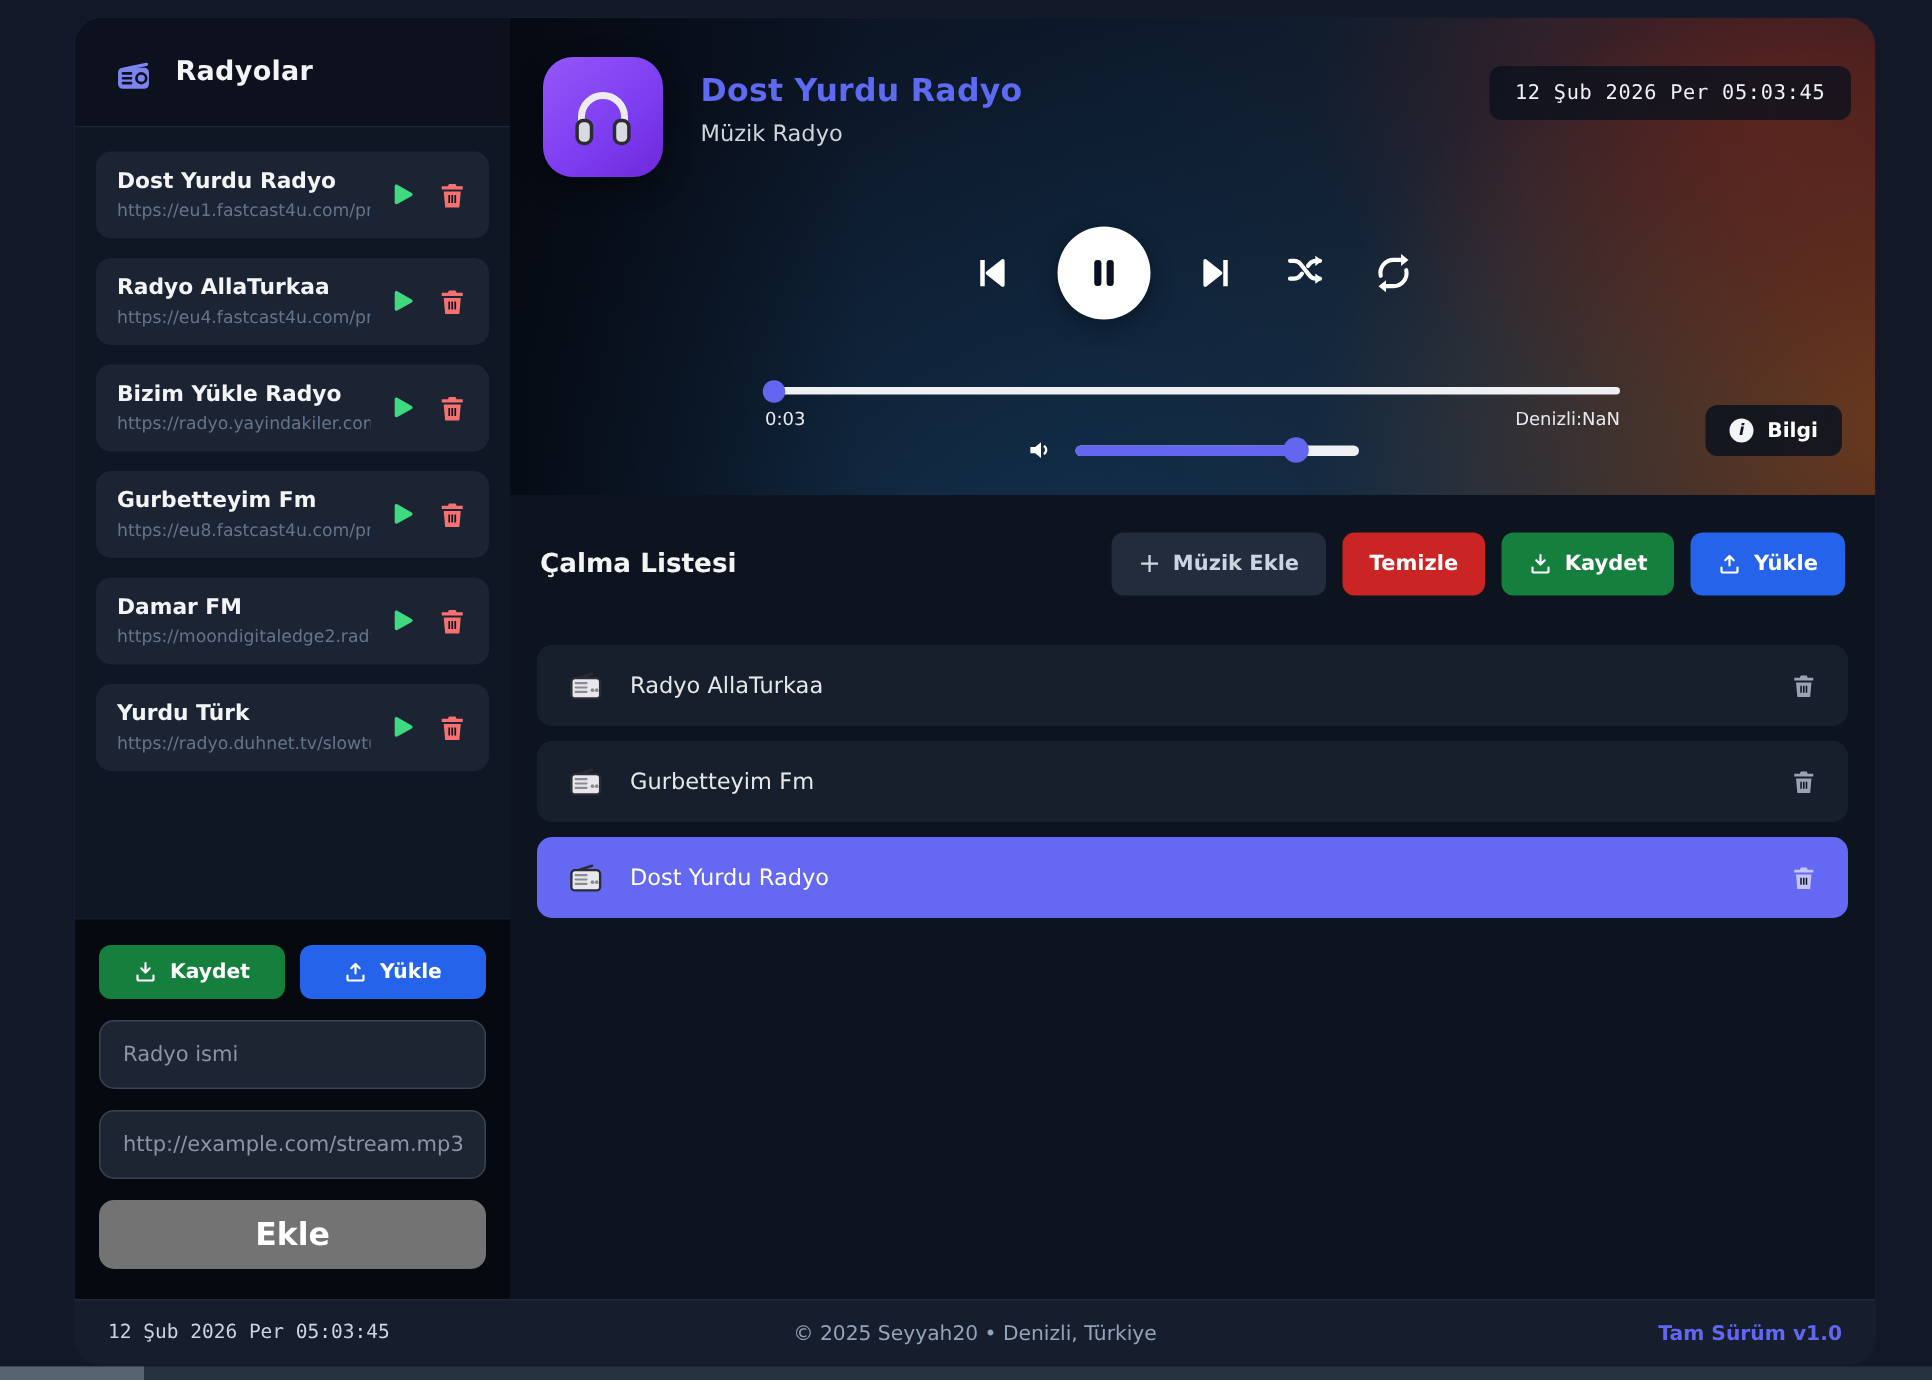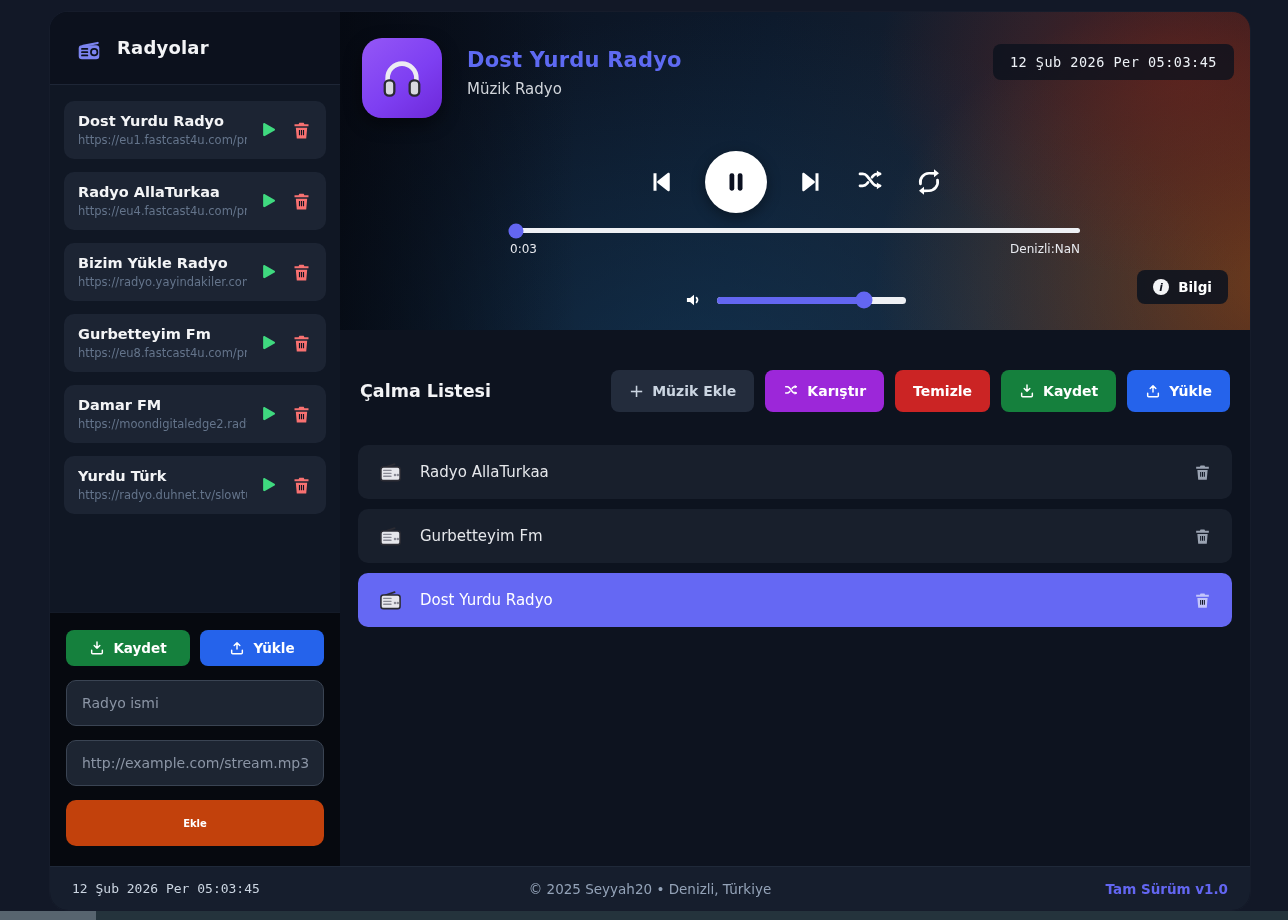--- a/index.html
+++ b/index.html
@@ -41,21 +41,21 @@
   }
   .sb-btn-row { display:flex; gap:10px; }
   .btn { border:none; cursor:pointer; color:#fff; font-family:inherit; font-weight:600; display:flex; align-items:center; justify-content:center; gap:8px; }
   .btn-save-sb { flex:1; height:36px; border-radius:8px; background:#15803d; font-size:13.5px; }
   .btn-load-sb { flex:1; height:36px; border-radius:8px; background:#2563eb; font-size:13.5px; }
   .sb-input {
     height:46px; background:#1d2532; border:1px solid #3a4453; border-radius:10px;
     color:#cbd5e1; padding:0 15px; font-size:14px; font-family:inherit; width:100%;
   }
   .sb-input::placeholder { color:#8b95a5; }
-  .btn-add { height:46px; border-radius:10px; background:#c2410c; font-size:10px; font-weight:800; }
+  .btn-add { height:46px; border-radius:10px; background:#737373; font-size:21px; font-weight:800; }
 
   
   .main { flex:1; display:flex; flex-direction:column; min-width:0; background:#0d131f; }
 
   .hero {
     height:318px; flex-shrink:0; position:relative;
     background:
       linear-gradient(90deg, rgba(4,7,14,0.72), rgba(4,7,14,0) 26%),
       radial-gradient(430px 300px at 92% 18%, rgba(130,35,25,0.50), transparent 70%),
       radial-gradient(560px 420px at 103% 85%, rgba(205,105,25,0.42), transparent 72%),
@@ -76,21 +76,21 @@
     margin-left:auto; margin-top:6px; background:rgba(11,17,29,0.80); border-radius:8px;
     padding:10px 17px; font-family:"DejaVu Sans Mono","Liberation Mono",monospace;
     font-size:13.5px; color:#eef2f7; letter-spacing:0.5px;
   }
   .controls { position:absolute; top:139px; left:0; right:0; display:flex; align-items:center; justify-content:center; gap:29px; }
   .ctrl { background:none; border:none; cursor:pointer; display:flex; align-items:center; justify-content:center; }
   .play-pause {
     width:62px; height:62px; border-radius:50%; background:#ffffff; border:none; cursor:pointer;
     display:flex; align-items:center; justify-content:center; box-shadow:0 4px 14px rgba(0,0,0,0.4);
   }
-  .progress-wrap { position:absolute; top:216px; left:50%; transform:translateX(-50%); width:570px;text-align:center; }
+  .progress-wrap { position:absolute; top:246px; left:50%; transform:translateX(-50%); width:570px;text-align:center; }
   .progress-track { height:5px; border-radius:3px; background:#eef0f4; position:relative; cursor:pointer; }
   .progress-fill { height:100%; border-radius:3px; background:#6366f1; }
   .progress-thumb {
     position:absolute; top:50%; transform:translate(-50%,-50%);
     width:15px; height:15px; border-radius:50%; background:#6366f1; cursor:grab;
   }
   .time-row { display:flex; justify-content:space-between; margin-top:9px; font-size:12px; color:#e8eaef; }
   .volume-row { position:absolute; top:278px; left:50%; transform:translateX(-50%); width:222px; display:flex; align-items:center; gap:13px; }
   .vol-track { flex:1; height:7px; border-radius:4px; background:#eef0f4; position:relative; cursor:pointer; }
   .vol-fill { height:100%; border-radius:4px; background:#6366f1; }
@@ -98,21 +98,21 @@
   .bilgi-btn {
     position:absolute; right:22px; top:258px; background:rgba(13,19,31,0.88); border:none; border-radius:8px;
     padding:9px 16px; display:flex; align-items:center; gap:9px; color:#fff; font-size:13.5px;
     font-family:inherit; cursor:pointer; font-weight:600;
   }
   .info-circle {
     width:16px; height:16px; border-radius:50%; background:#f3f4f6; color:#10141f;
     display:flex; align-items:center; justify-content:center; font-size:10.5px; font-weight:800; font-style:italic;
   }
 
-  .playlist-header { display:flex; align-items:center; gap:11px; padding:40px 20px 21px; }
+  .playlist-header { display:flex; align-items:center; gap:11px; padding:25px 20px 21px; }
   .playlist-title { font-size:17.5px; font-weight:800; color:#f3f4f6; margin-right:auto; }
   .ph-btn { height:42px; border-radius:8px; padding:0 18px; font-size:14px; font-weight:600; }
   .btn-music-add { background:#232c3c; color:#cbd5e1; }
   .btn-shuffle-pl { background:#9c27d9; }
   .btn-clear { background:#cb2424; }
   .btn-save-pl { background:#15803d; }
   .btn-load-pl { background:#2563eb; }
   .plus-glyph { font-size:18px; font-weight:400; line-height:1; }
 
   .playlist { padding:12px 18px; display:flex; flex-direction:column; gap:10px; }
@@ -439,28 +439,20 @@
           <span>Bilgi</span>
         </button>
       </section>
 
       <div class="playlist-header">
         <h2 class="playlist-title">Çalma Listesi</h2>
         <button class="btn ph-btn btn-music-add">
           <span class="plus-glyph">+</span>
           <span>Müzik Ekle</span>
         </button>
-        <button class="btn ph-btn btn-shuffle-pl">
-          <span>
-              <svg width="16" height="16">
-                <use href="#i-shuffle"></use>
-              </svg>
-            </span>
-          <span>Karıştır</span>
-        </button>
         <button class="btn ph-btn btn-clear">
           <span>Temizle</span>
         </button>
         <button class="btn ph-btn btn-save-pl">
           <span>
               <svg width="16" height="16">
                 <use href="#i-download"></use>
               </svg>
             </span>
           <span>Kaydet</span>

